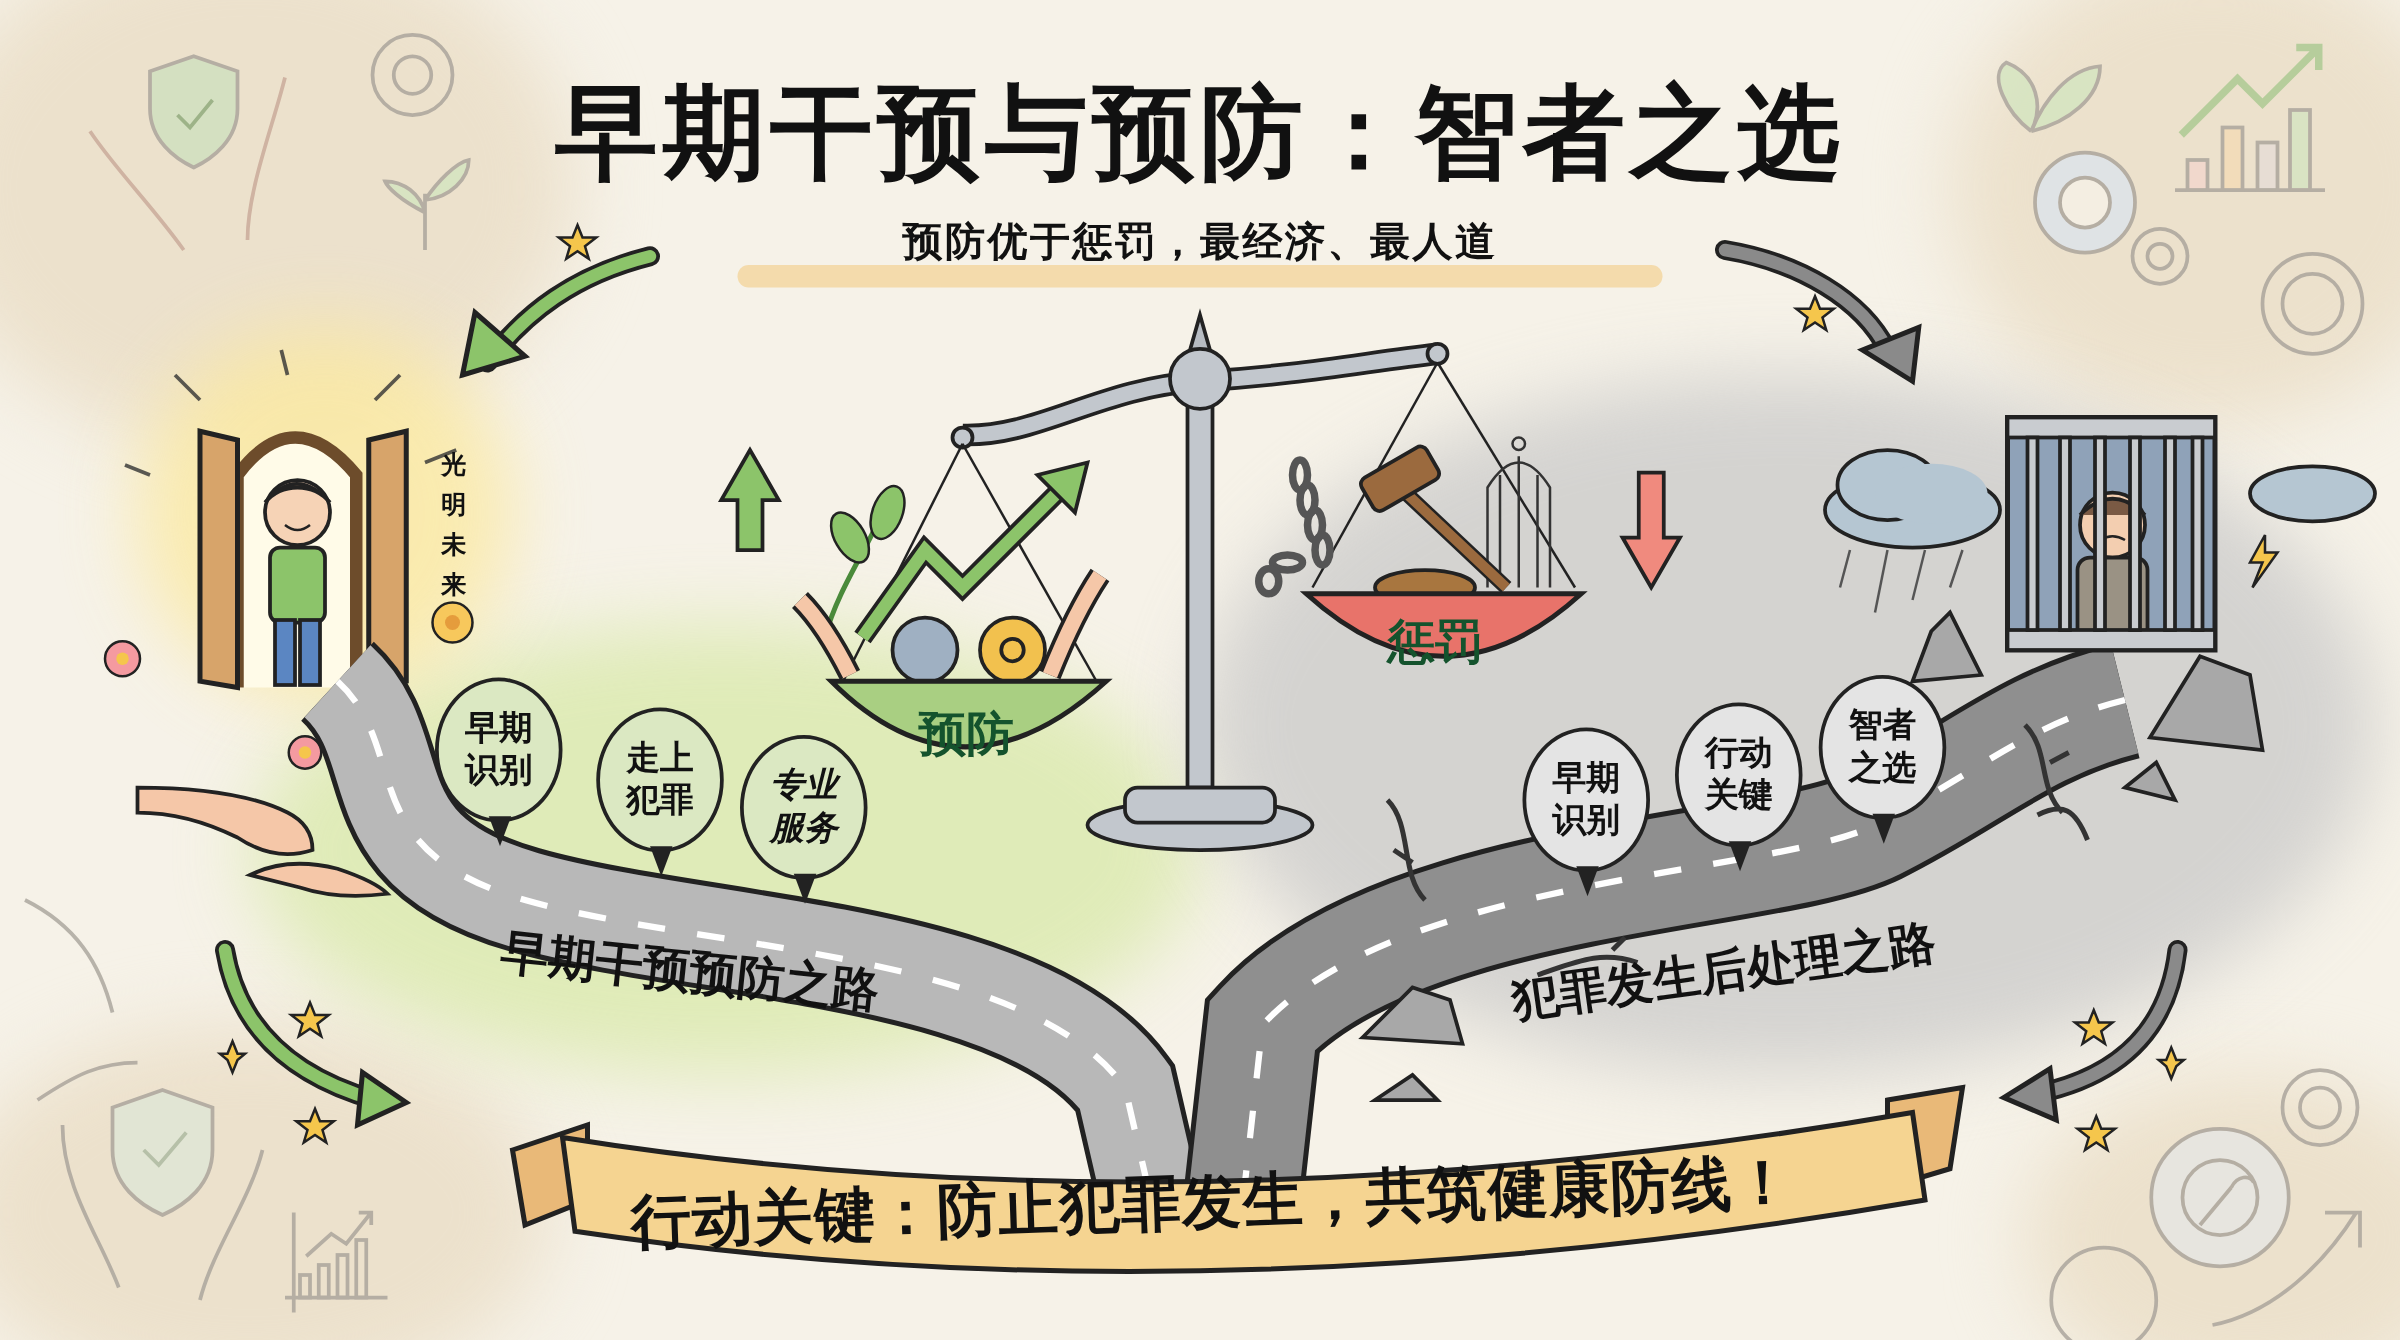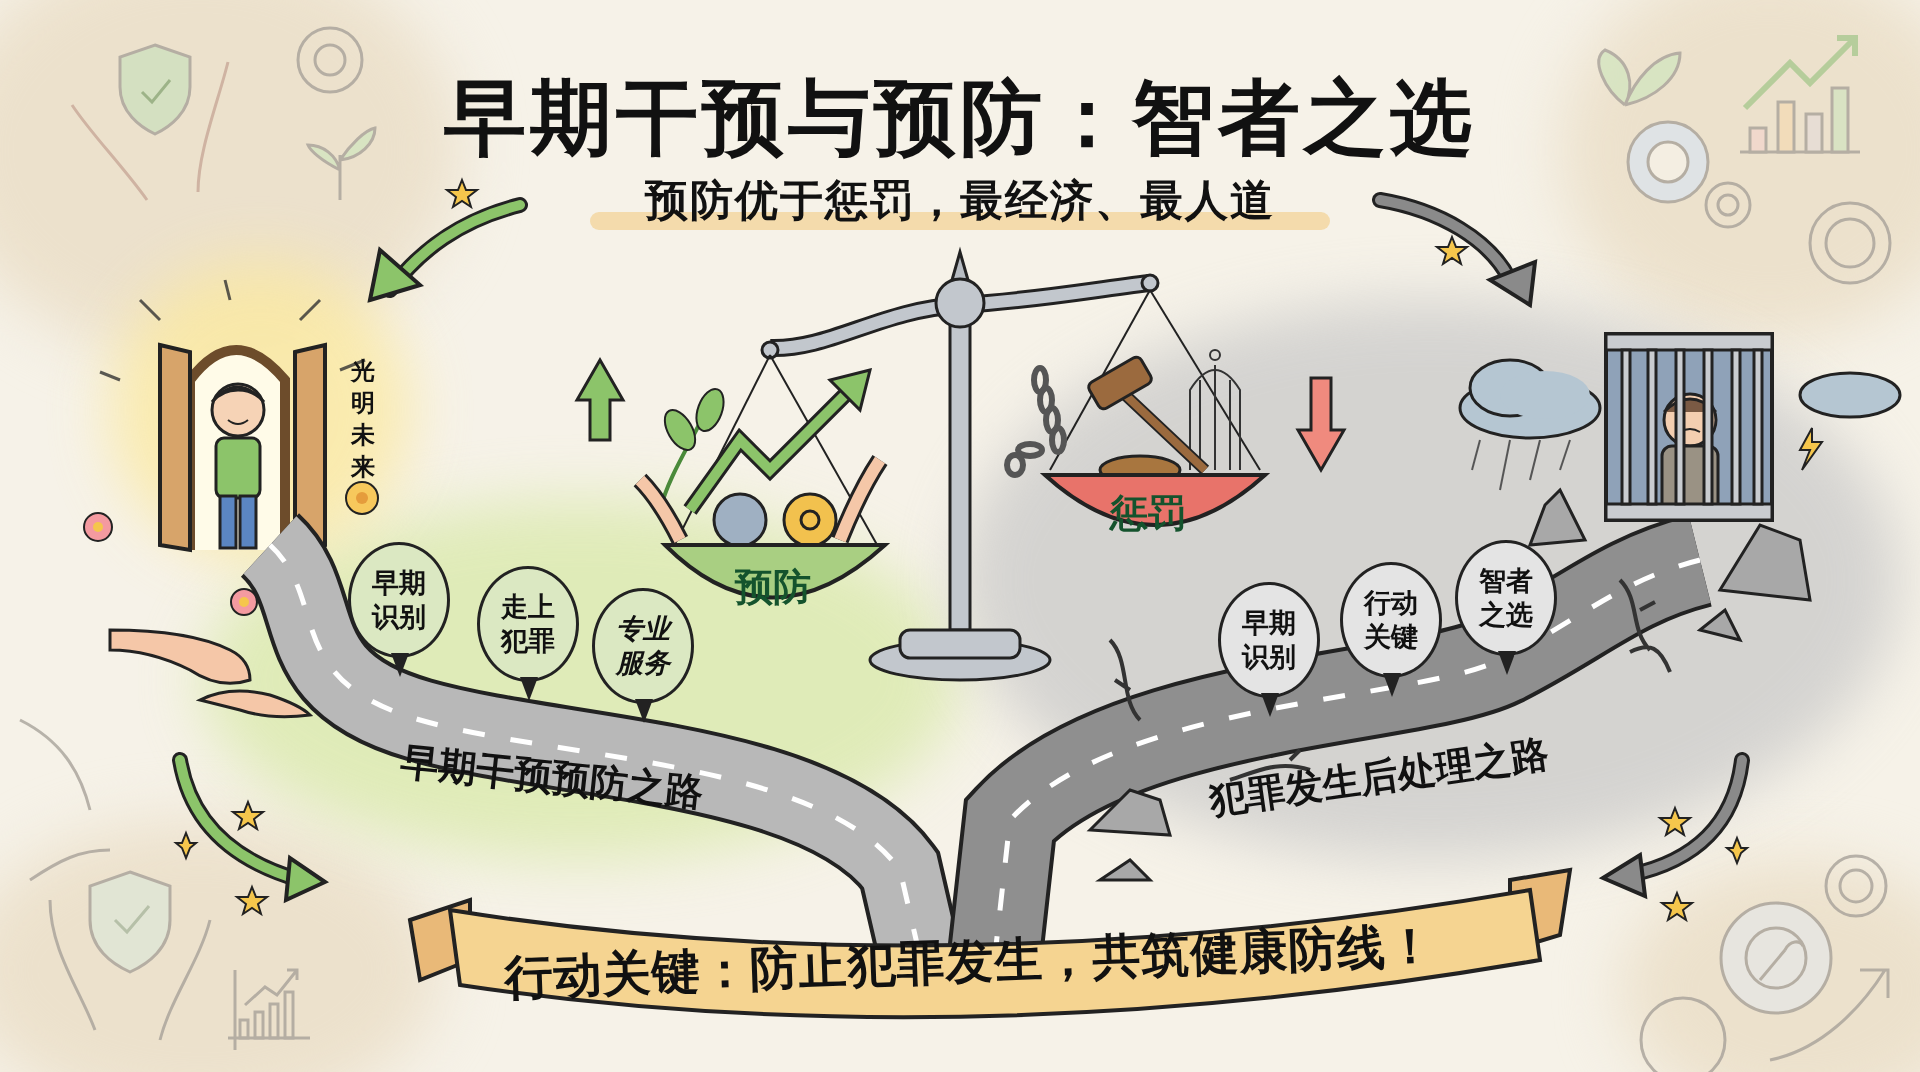--- a/index.html
+++ b/index.html
@@ -1,35 +1,35 @@
 <!DOCTYPE html>
 <html><head>
 <meta charset="utf-8">
 <style>
   html,body{margin:0;padding:0;}
   body{width:1920px;height:1072px;overflow:hidden;position:relative;
     background:#f6f2e8;font-family:"DejaVu Sans","Liberation Sans",sans-serif;}
   .abs{position:absolute;}
   .wash{position:absolute;border-radius:50%;filter:blur(30px);}
-  .title{position:absolute;left:0;width:1920px;top:64px;text-align:center;
+  .title{position:absolute;left:0;width:1920px;top:52px;text-align:center;
     font-size:82px;font-weight:bold;color:#111;letter-spacing:4px;}
   .subtitle{position:absolute;left:0;width:1920px;top:172px;text-align:center;
-    font-size:43px;font-weight:bold;color:#111;letter-spacing:2px;}
+    font-size:32px;font-weight:bold;color:#111;letter-spacing:2px;}
   .subtitle-underline{position:absolute;left:590px;top:212px;width:740px;height:18px;
     background:#f3c97a;opacity:.55;border-radius:9px;}
   .bubble{position:absolute;width:96px;height:110px;border:3px solid #222;border-radius:50%;
     display:flex;align-items:center;justify-content:center;text-align:center;
     font-size:27px;font-weight:bold;line-height:34px;color:#111;}
   .bubble.green{background:#dbe8c2;}
   .bubble.gray{background:#e4e4e4;}
   .bubble:after{content:"";position:absolute;bottom:-22px;left:40px;width:0;height:0;
     border-left:9px solid transparent;border-right:9px solid transparent;border-top:24px solid #222;}
   .bubble span{display:block;width:60px;}
   .road-label{position:absolute;font-size:38px;font-weight:bold;color:#111;white-space:nowrap;}
-  .vertical{position:absolute;font-size:24px;font-weight:bold;line-height:32px;width:26px;text-align:center;color:#111;}
+  .vertical{position:absolute;font-size:20px;font-weight:bold;line-height:32px;width:26px;text-align:center;color:#111;}
   .pan-label{position:absolute;font-size:38px;font-weight:bold;color:#14532d;}
   .banner-text{position:absolute;left:470px;top:930px;width:1000px;text-align:center;
     font-size:48px;font-weight:bold;color:#111;transform:rotate(-2deg);letter-spacing:1px;}
 </style>
 </head>
 <body>
 
 <div class="wash" style="left:-60px;top:-60px;width:520px;height:420px;background:#ece1cc;"></div>
 <div class="wash" style="left:1560px;top:-40px;width:420px;height:380px;background:#ece1cc;"></div>
 <div class="wash" style="left:-40px;top:820px;width:480px;height:300px;background:#ece1cc;"></div>

